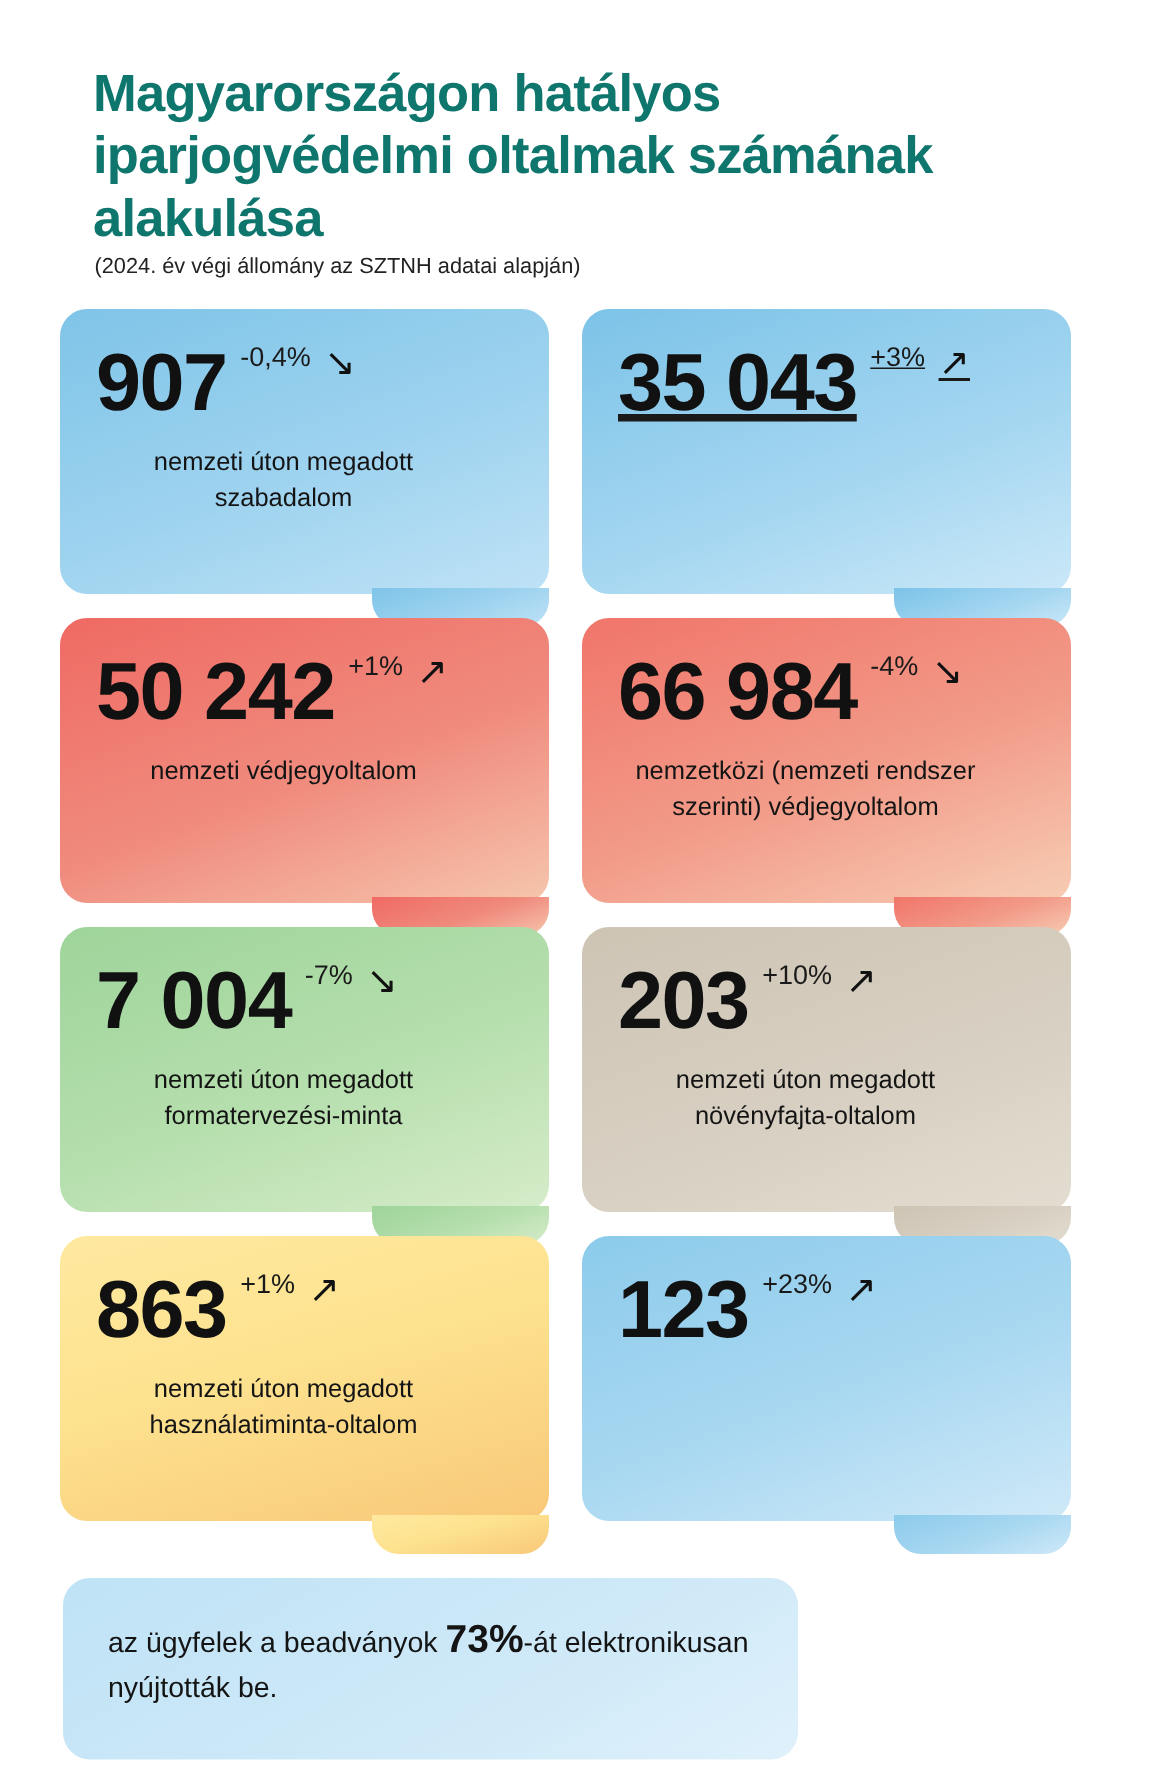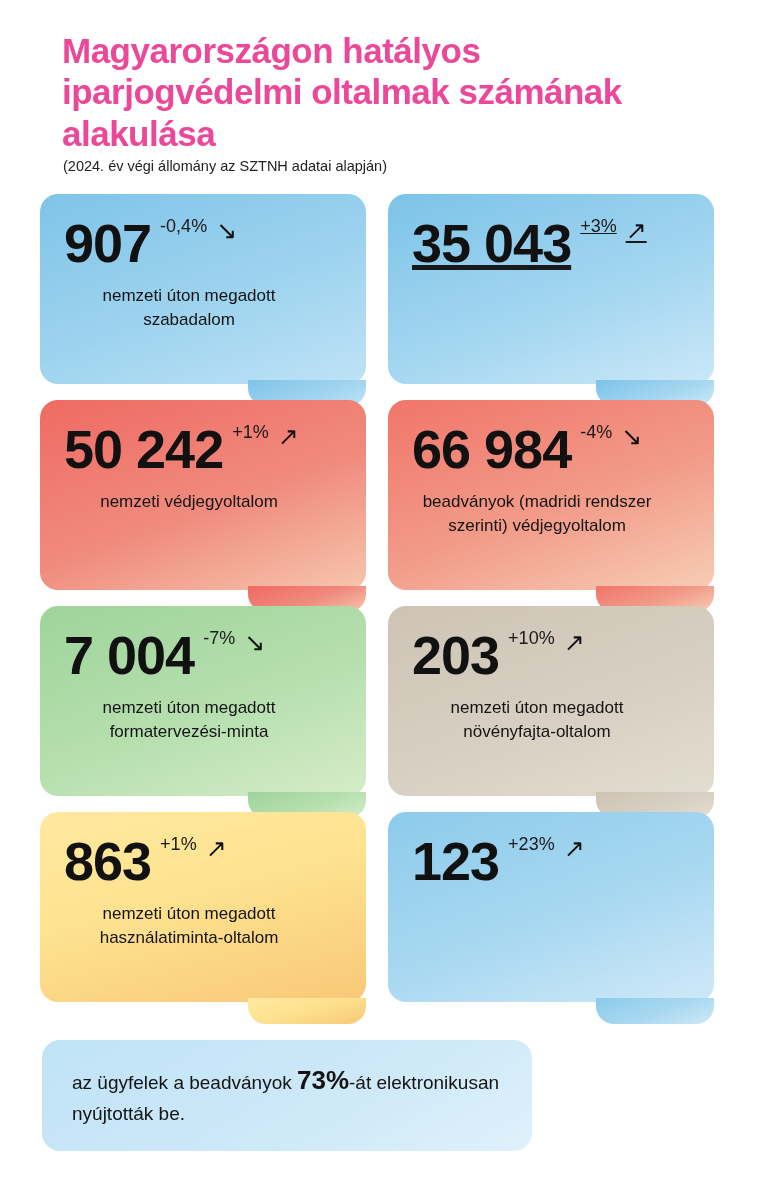--- a/index.html
+++ b/index.html
@@ -21,22 +21,22 @@
     box-sizing: border-box;
     padding: 24px 40px 0 40px;
   }
 
   
   .title {
     font-size: 35px;
     font-weight: bold;
     line-height: 1.18;
     letter-spacing: -0.5px;
-    color: #ec4899;
-    margin: 6px 0 0 22px;
+    color: #0f766e;
+    margin: 18px 0 0 22px;
     max-width: 560px;
   }
   .subtitle {
     font-size: 14.5px;
     color: #222222;
     margin: 4px 0 0 23px;
   }
 
   
   .grid {
@@ -111,21 +111,21 @@
     max-width: 250px;
     text-align: center;
   }
 
   
   .footer-card {
     margin-top: 38px;
     width: 490px;
     border-radius: 18px;
     background: linear-gradient(150deg, #bfe3f6 0%, #cfe9f8 60%, #dff1fb 100%);
-    padding: 22px 30px 24px 30px;
+    padding: 22px 30px 34px 30px;
     box-sizing: border-box;
     margin-left: 2px;
   }
   .footer-text {
     font-size: 19px;
     line-height: 1.45;
     color: #141414;
   }
   .footer-text .big {
     font-size: 26px;
@@ -167,21 +167,21 @@
       </div>
       <div class="card-label">nemzeti védjegyoltalom</div>
     </div>
 
     <div class="card h-red2">
       <div class="card-figure">
         <span class="card-number">66 984</span>
         <span class="card-delta">-4%</span>
         <span class="card-arrow">↘</span>
       </div>
-      <div class="card-label">beadványok (madridi rendszer szerinti) védjegyoltalom</div>
+      <div class="card-label">nemzetközi (nemzeti rendszer szerinti) védjegyoltalom</div>
     </div>
 
     <div class="card h-green">
       <div class="card-figure">
         <span class="card-number">7 004</span>
         <span class="card-delta">-7%</span>
         <span class="card-arrow">↘</span>
       </div>
       <div class="card-label">nemzeti úton megadott formatervezési-minta</div>
     </div>

